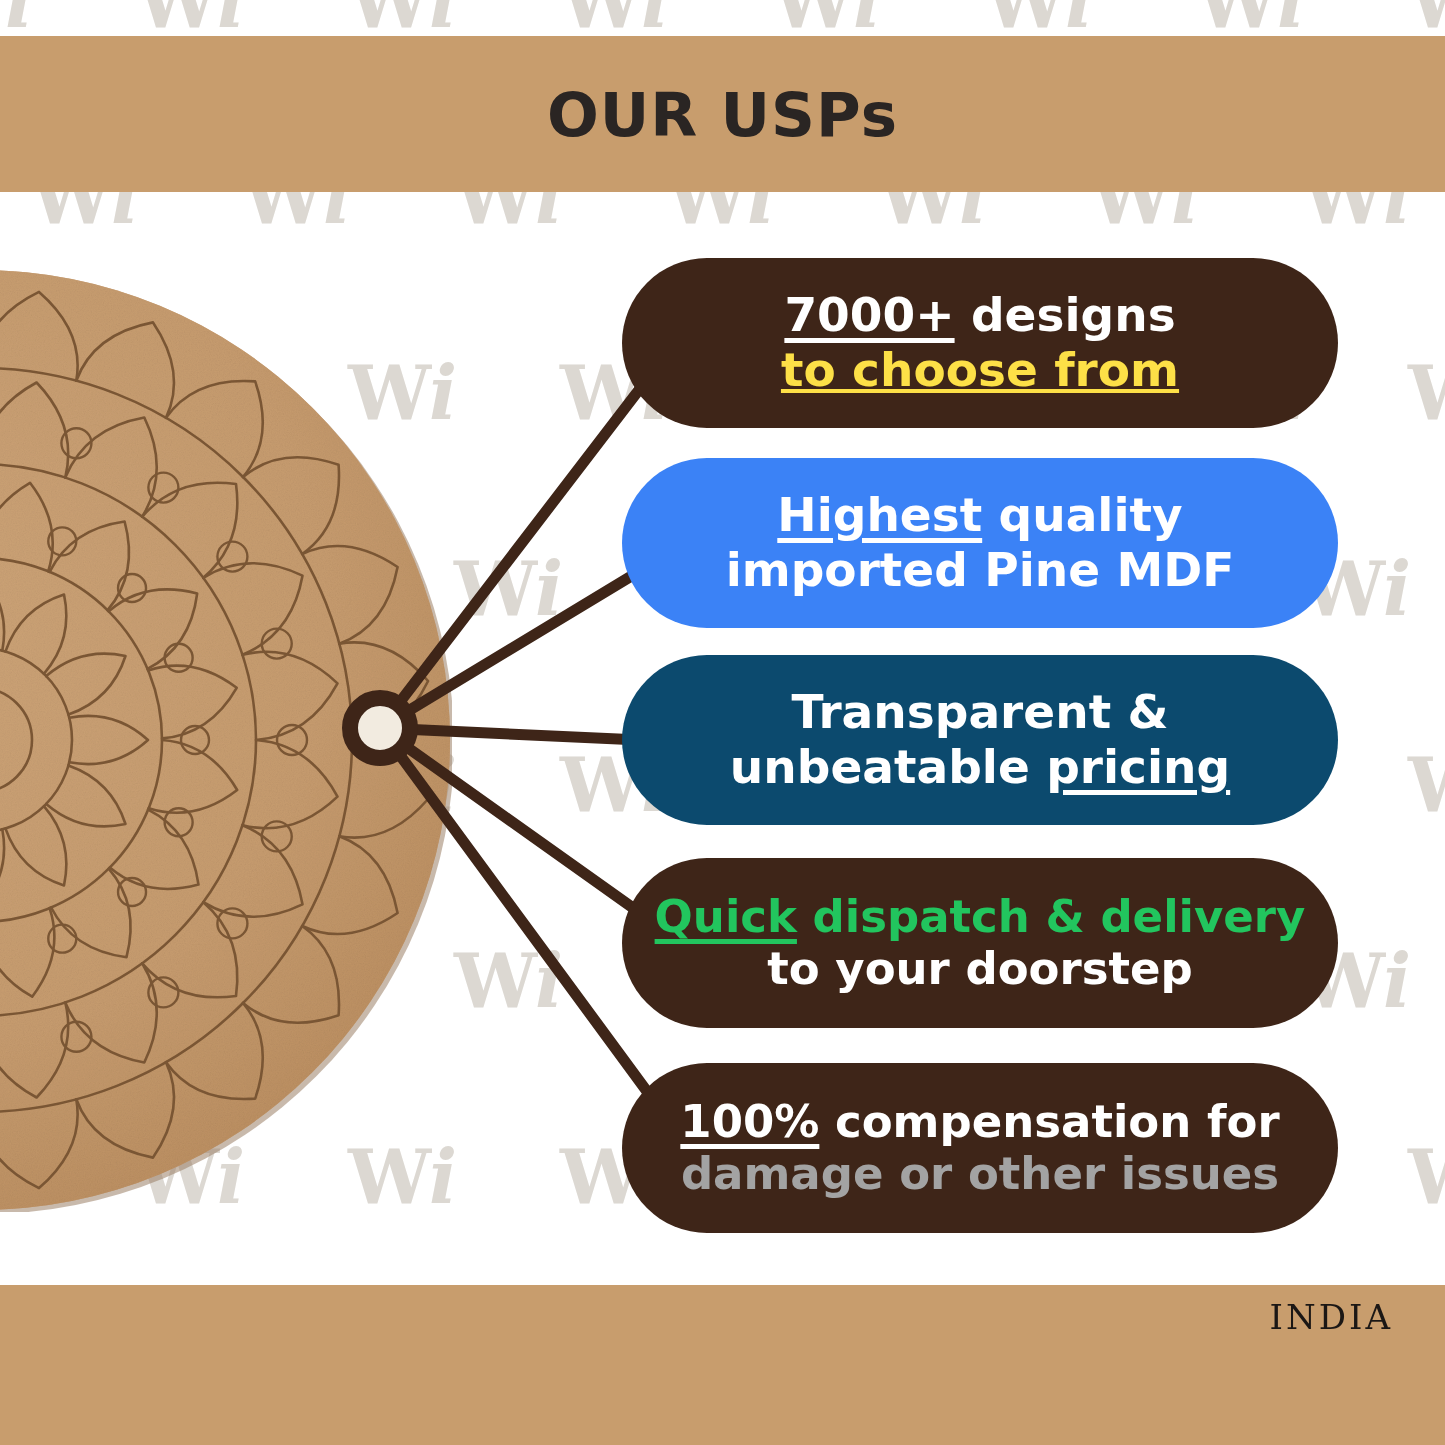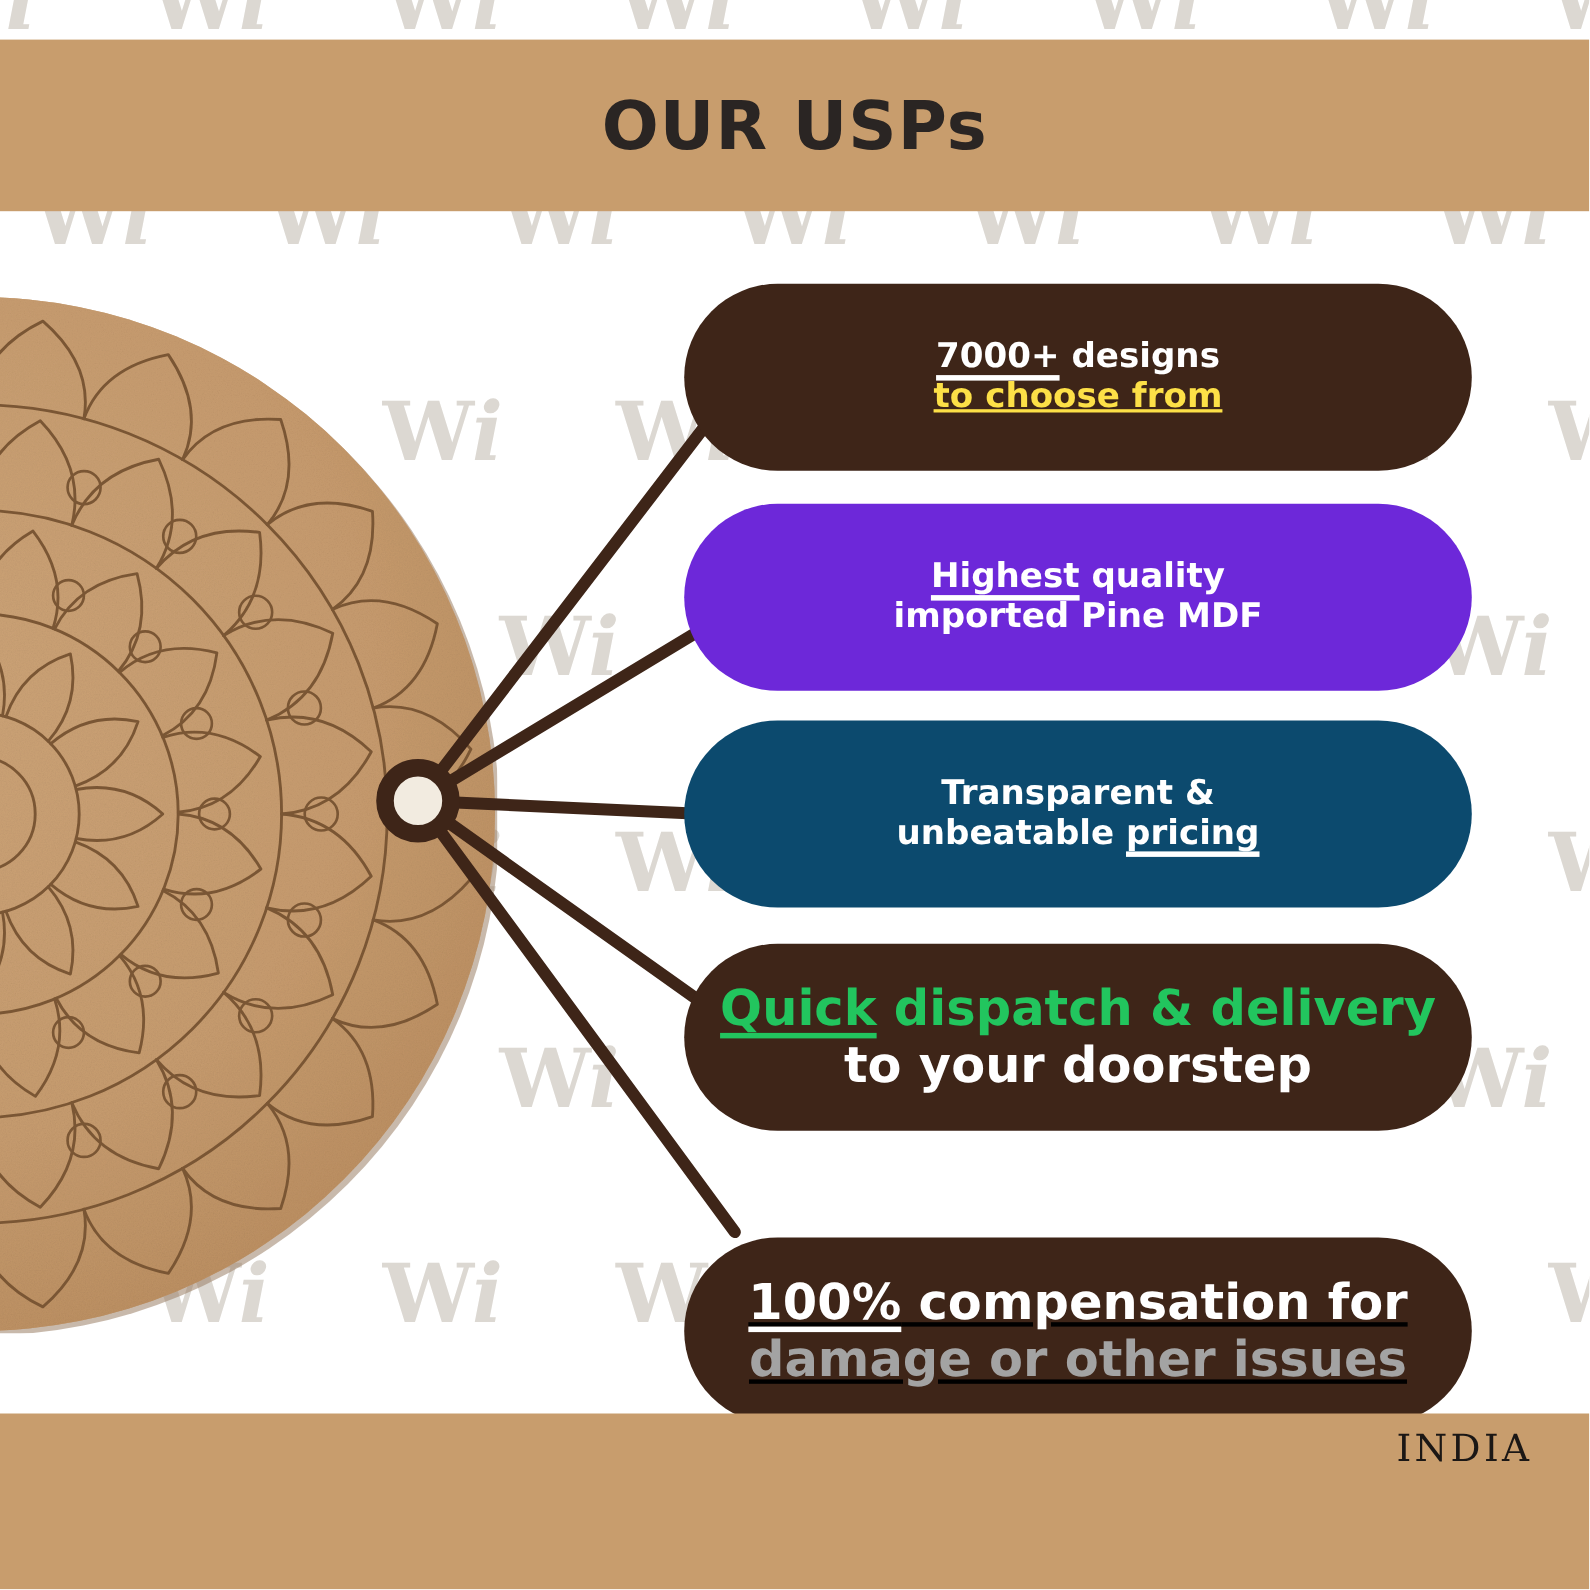--- a/index.html
+++ b/index.html
@@ -56,33 +56,33 @@
     border-radius:85px;
     display:flex;flex-direction:column;
     align-items:center;justify-content:center;
     z-index:5;
     padding:0 26px;
     box-sizing:border-box;
   }
   .pill .ln{
     font-family:"DejaVu Sans","Liberation Sans",sans-serif;
     font-weight:700;
-    font-size:31px;
+    font-size:47px;
     line-height:1.16;
     color:#FFFFFF;
     text-align:center;
     white-space:nowrap;
   }
   .pill .ln u{text-decoration:underline;text-underline-offset:7px;text-decoration-thickness:5px;}
 
   #pill-0{top:258px;}
   #pill-1{top:458px;}
   #pill-2{top:655px;}
   #pill-3{top:858px;}
-  #pill-4{top:1125px;text-decoration:underline;}
+  #pill-4{top:1063px;}
   #pill-3 .ln{font-size:45px;}
   #pill-4 .ln{font-size:45px;}
 
   
   #logo{
     position:absolute;right:48px;top:1306px;
     z-index:8;text-align:right;line-height:1;
   }
   #logo-word{
     font-family:"DejaVu Serif","Liberation Serif",serif;
@@ -319,21 +319,21 @@
     <circle cx="380" cy="728" r="30" fill="#F2EBE0" stroke="#3E2518" stroke-width="16"></circle>
   </svg>
 
   <div class="band" id="top-band" style="background: rgb(200, 157, 109);"></div>
   <div id="title" style="color: rgb(42, 37, 35);">OUR USPs</div>
 
   <div class="pill" id="pill-0" style="background: rgb(62, 37, 24);">
       <div class="ln" style="color: rgb(255, 255, 255);"><u>7000+</u><span> designs</span></div>
       <div class="ln" style="color: #fde047; text-decoration: underline;"><span>to choose from</span></div>
     </div>
-  <div class="pill" id="pill-1" style="background: #6d28d9;">
+  <div class="pill" id="pill-1" style="background: #3b82f6;">
       <div class="ln" style="color: rgb(255, 255, 255);"><u>Highest</u><span> quality</span></div>
       <div class="ln" style="color: rgb(255, 255, 255);"><span>imported Pine MDF</span></div>
     </div>
   <div class="pill" id="pill-2" style="background: #0c4a6e;">
       <div class="ln" style="color: rgb(255, 255, 255);"><span>Transparent &amp;</span></div>
       <div class="ln" style="color: rgb(255, 255, 255);"><span>unbeatable </span><u>pricing</u></div>
     </div>
   <div class="pill" id="pill-3" style="background: rgb(62, 37, 24);">
       <div class="ln" style="color: #22c55e;"><u>Quick</u><span> dispatch &amp; delivery</span></div>
       <div class="ln" style="color: rgb(255, 255, 255);"><span>to your doorstep</span></div>

